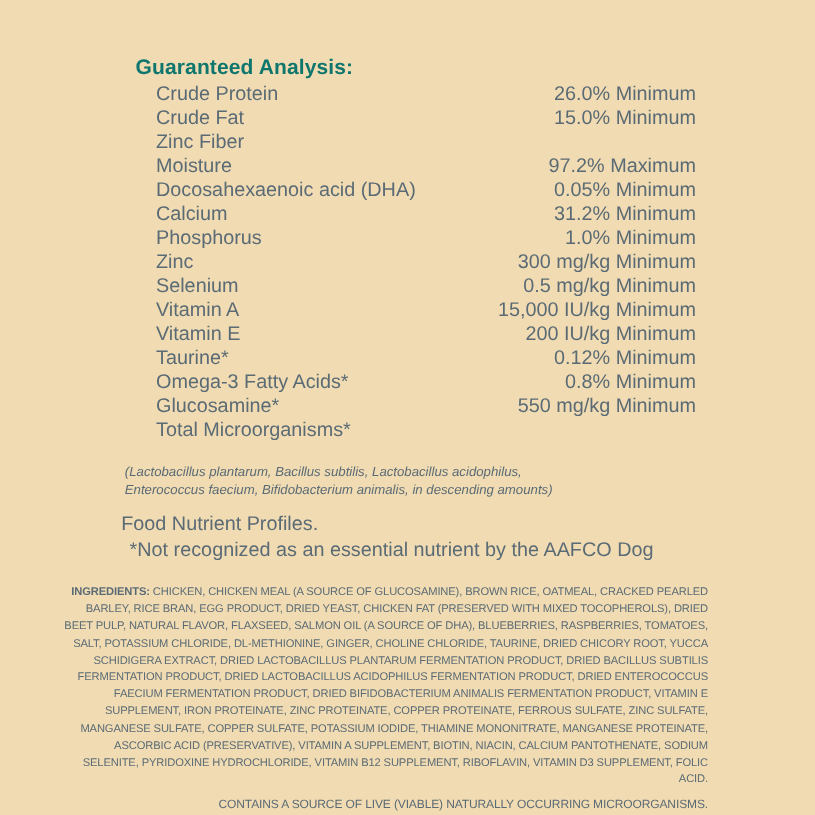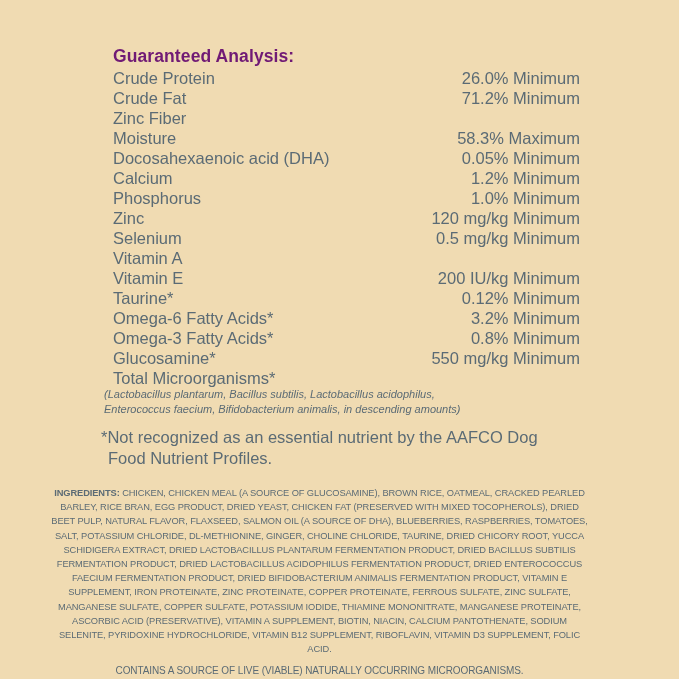--- a/index.html
+++ b/index.html
@@ -22,36 +22,36 @@
   
   .ga-block {
     position: absolute;
     left: 113px;
     top: 46px;
     width: 467px;
   }
   .ga-title {
     font-size: 17.5px;
     font-weight: bold;
-    color: #701a75;
+    color: #0f766e;
     line-height: 21px;
     letter-spacing: 0.1px;
   }
   .ga-rows {
     margin-top: 1px;
   }
   .ga-row {
     display: flex;
     justify-content: space-between;
     align-items: baseline;
     font-size: 16.5px;
     line-height: 20px;
     white-space: nowrap;
   }
-  .ga-row .nutrient-name { text-align: right; }
+  .ga-row .nutrient-name { text-align: right; margin-left: 17px; }
   .ga-row .nutrient-value { text-align: right; }
   
   .micro-note {
     position: absolute;
     left: 104px;
     top: 387px;
     font-size: 11px;
     font-style: italic;
     line-height: 15px;
     white-space: nowrap;
@@ -68,21 +68,21 @@
   .footnote .footnote-line:nth-child(2) { margin-left: 7px; }
   
   .ingredients-block {
     position: absolute;
     left: 49px;
     top: 486px;
     width: 541px;
     font-size: 9.3px;
     line-height: 14.2px;
     letter-spacing: -0.1px;
-    text-align: center;
+    text-align: right;
   }
   .ingredients-label { font-weight: bold; }
   .contains-statement {
     margin-top: 8px;
     font-size: 10px;
     line-height: 14.2px;
     letter-spacing: -0.1px;
   }
 </style>
 </head>
@@ -92,63 +92,60 @@
 
   <div class="ga-block">
     <div class="ga-title">Guaranteed Analysis:</div>
     <div class="ga-rows">
         <div class="ga-row">
           <span class="nutrient-name">Crude Protein</span>
           <span class="nutrient-value">26.0% Minimum</span>
         </div>
         <div class="ga-row">
           <span class="nutrient-name">Crude Fat</span>
-          <span class="nutrient-value">71.2% Minimum</span>
+          <span class="nutrient-value">15.0% Minimum</span>
         </div>
         <div class="ga-row">
           <span class="nutrient-name">Zinc Fiber</span>
         </div>
         <div class="ga-row">
           <span class="nutrient-name">Moisture</span>
-          <span class="nutrient-value">58.3% Maximum</span>
+          <span class="nutrient-value">97.2% Maximum</span>
         </div>
         <div class="ga-row">
           <span class="nutrient-name">Docosahexaenoic acid (DHA)</span>
           <span class="nutrient-value">0.05% Minimum</span>
         </div>
         <div class="ga-row">
           <span class="nutrient-name">Calcium</span>
-          <span class="nutrient-value">1.2% Minimum</span>
+          <span class="nutrient-value">31.2% Minimum</span>
         </div>
         <div class="ga-row">
           <span class="nutrient-name">Phosphorus</span>
           <span class="nutrient-value">1.0% Minimum</span>
         </div>
         <div class="ga-row">
           <span class="nutrient-name">Zinc</span>
-          <span class="nutrient-value">120 mg/kg Minimum</span>
+          <span class="nutrient-value">300 mg/kg Minimum</span>
         </div>
         <div class="ga-row">
           <span class="nutrient-name">Selenium</span>
           <span class="nutrient-value">0.5 mg/kg Minimum</span>
         </div>
         <div class="ga-row">
           <span class="nutrient-name">Vitamin A</span>
+          <span class="nutrient-value">15,000 IU/kg Minimum</span>
         </div>
         <div class="ga-row">
           <span class="nutrient-name">Vitamin E</span>
           <span class="nutrient-value">200 IU/kg Minimum</span>
         </div>
         <div class="ga-row">
           <span class="nutrient-name">Taurine*</span>
           <span class="nutrient-value">0.12% Minimum</span>
-        </div>
-        <div class="ga-row">
-          <span class="nutrient-name">Omega-6 Fatty Acids*</span>
-          <span class="nutrient-value">3.2% Minimum</span>
         </div>
         <div class="ga-row">
           <span class="nutrient-name">Omega-3 Fatty Acids*</span>
           <span class="nutrient-value">0.8% Minimum</span>
         </div>
         <div class="ga-row">
           <span class="nutrient-name">Glucosamine*</span>
           <span class="nutrient-value">550 mg/kg Minimum</span>
         </div>
         <div class="ga-row">
@@ -156,22 +153,22 @@
         </div>
       </div>
   </div>
 
   <div class="micro-note">
       <div>(Lactobacillus plantarum, Bacillus subtilis, Lactobacillus acidophilus,</div>
       <div>Enterococcus faecium, Bifidobacterium animalis, in descending amounts)</div>
     </div>
 
   <div class="footnote">
+      <div class="footnote-line">Food Nutrient Profiles.</div>
       <div class="footnote-line">*Not recognized as an essential nutrient by the AAFCO Dog</div>
-      <div class="footnote-line">Food Nutrient Profiles.</div>
     </div>
 
   <div class="ingredients-block">
     <div>
       <span class="ingredients-label">INGREDIENTS:</span><span> CHICKEN, CHICKEN MEAL (A SOURCE OF GLUCOSAMINE), BROWN RICE, OATMEAL, CRACKED PEARLED BARLEY, RICE BRAN, EGG PRODUCT, DRIED YEAST, CHICKEN FAT (PRESERVED WITH MIXED TOCOPHEROLS), DRIED BEET PULP, NATURAL FLAVOR, FLAXSEED, SALMON OIL (A SOURCE OF DHA), BLUEBERRIES, RASPBERRIES, TOMATOES, SALT, POTASSIUM CHLORIDE, DL-METHIONINE, GINGER, CHOLINE CHLORIDE, TAURINE, DRIED CHICORY ROOT, YUCCA SCHIDIGERA EXTRACT, DRIED LACTOBACILLUS PLANTARUM FERMENTATION PRODUCT, DRIED BACILLUS SUBTILIS FERMENTATION PRODUCT, DRIED LACTOBACILLUS ACIDOPHILUS FERMENTATION PRODUCT, DRIED ENTEROCOCCUS FAECIUM FERMENTATION PRODUCT, DRIED BIFIDOBACTERIUM ANIMALIS FERMENTATION PRODUCT, VITAMIN E SUPPLEMENT, IRON PROTEINATE, ZINC PROTEINATE, COPPER PROTEINATE, FERROUS SULFATE, ZINC SULFATE, MANGANESE SULFATE, COPPER SULFATE, POTASSIUM IODIDE, THIAMINE MONONITRATE, MANGANESE PROTEINATE, ASCORBIC ACID (PRESERVATIVE), VITAMIN A SUPPLEMENT, BIOTIN, NIACIN, CALCIUM PANTOTHENATE, SODIUM SELENITE, PYRIDOXINE HYDROCHLORIDE, VITAMIN B12 SUPPLEMENT, RIBOFLAVIN, VITAMIN D3 SUPPLEMENT, FOLIC ACID.</span>
     </div>
     <div class="contains-statement">CONTAINS A SOURCE OF LIVE (VIABLE) NATURALLY OCCURRING MICROORGANISMS.</div>
   </div>
 
 </div>

